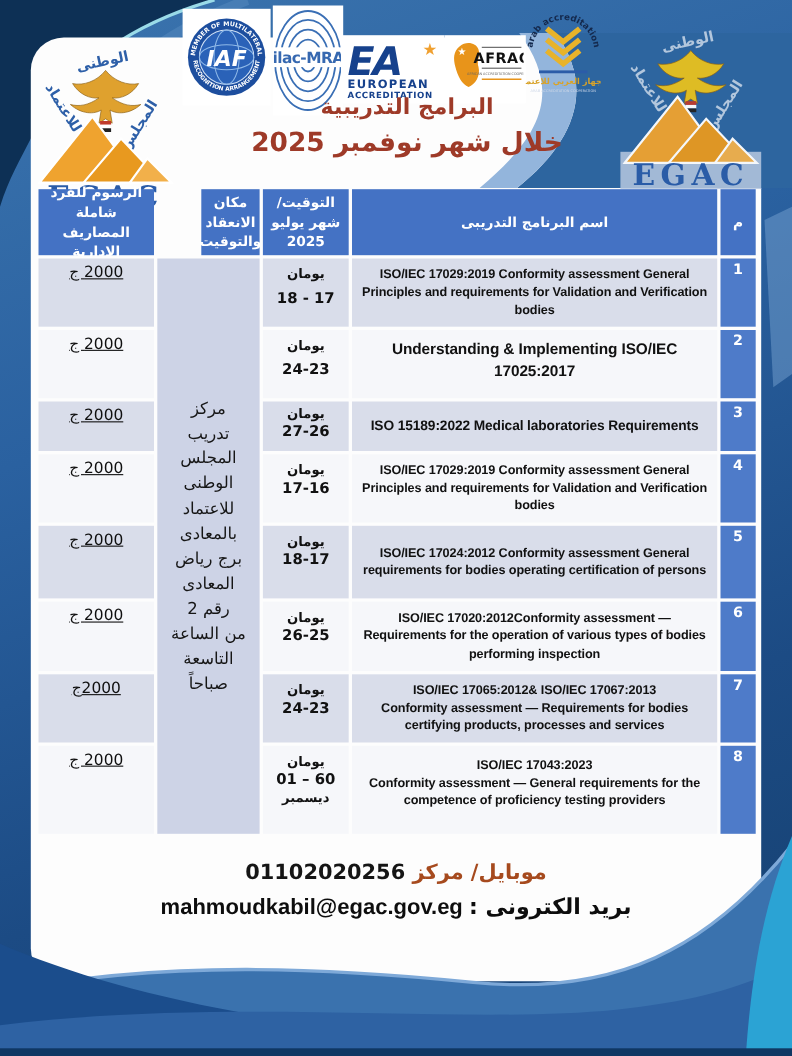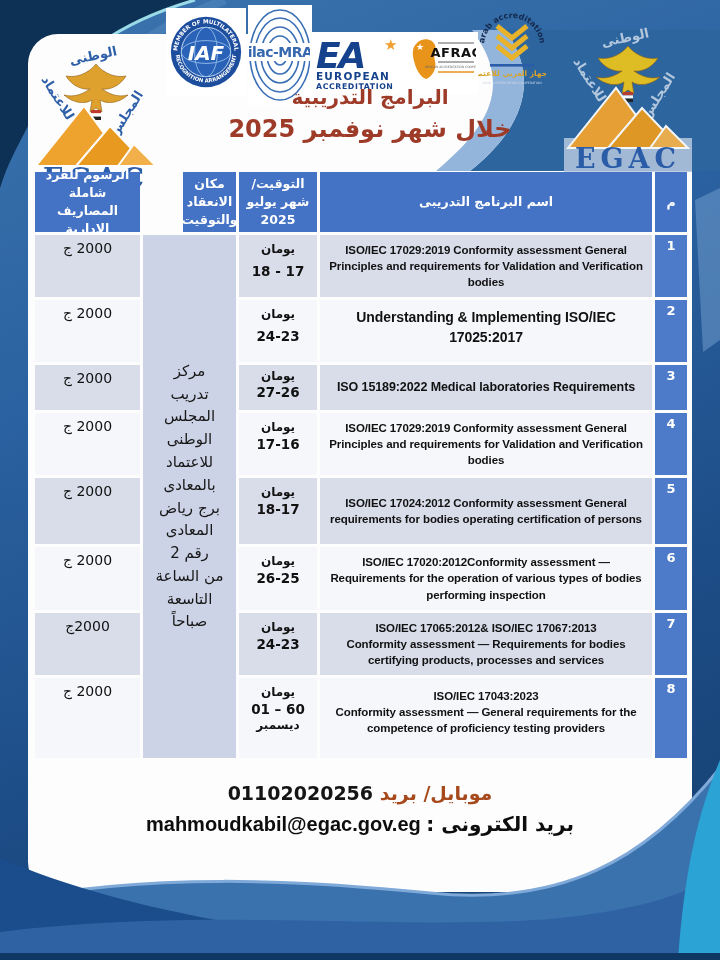--- a/index.html
+++ b/index.html
@@ -40,21 +40,21 @@
   .pcell.big{font-size:14px;}
   .pcell.mid{font-size:12.5px;}
   .row-odd{background:#D9DDEA;}
   .row-even{background:#F6F7FA;}
   .tcell{text-align:center;padding-top:7px;box-sizing:border-box;color:#111;}
   .tcell .dur{font-size:12px;font-weight:bold;direction:rtl;}
   .tcell .dates{font-size:13.5px;font-weight:bold;direction:ltr;margin-top:7px;}
   .tcell .dates2{font-size:12px;font-weight:bold;direction:rtl;margin-top:1px;}
   .vcell{background:#CDD3E6;grid-column:4;grid-row:2/10;color:#161616;font-size:15px;line-height:1.52;
     display:flex;align-items:center;justify-content:center;text-align:center;direction:rtl;white-space:pre-line;}
-  .fcell{font-size:14px;color:#101010;font-weight:500;text-align:center;direction:rtl;padding-top:5px;box-sizing:border-box;}
+  .fcell{font-size:14px;color:#101010;font-weight:500;text-align:center;direction:rtl;padding-top:5px;box-sizing:border-box;text-decoration:underline;}
 
   
   #footer{left:60px;top:778px;width:600px;text-align:center;direction:rtl;}
   #footer .f1{color:#A64A1E;font-weight:bold;font-size:19px;line-height:30px;}
   #footer .f2{color:#A64A1E;font-weight:bold;font-size:19px;line-height:30px;}
   #footer .f2 .num{color:#151515;direction:ltr;unicode-bidi:embed;}
   #footer .f3{color:#0d0d0d;font-weight:bold;font-size:20px;line-height:32px;font-family:"Liberation Sans",sans-serif;}
   #footer .f3 .lbl{font-family:"DejaVu Sans",sans-serif;}
 </style>
 </head>
@@ -286,20 +286,20 @@
   <div class="tcell row-even" style="grid-column:3;grid-row:9;">
     <div class="dur">يومان</div>
     <div class="dates" style="margin-top:2px;">01 – 60</div>
     <div class="dates2">ديسمبر</div>
   </div>
   <div class="fcell row-even" style="grid-column:5;grid-row:9;">2000 ج</div>
 </div>
 
 <div id="footer" class="abs content">
   <div class="f2">
-    <span>موبايل/ بريد</span>
+    <span>موبايل/ مركز</span>
     <span class="num">01102020256</span>
   </div>
   <div class="f3">
     <span class="lbl">بريد الكترونى :</span>
     <span dir="ltr">mahmoudkabil@egac.gov.eg</span>
   </div>
 </div>
 
 </body></html>

